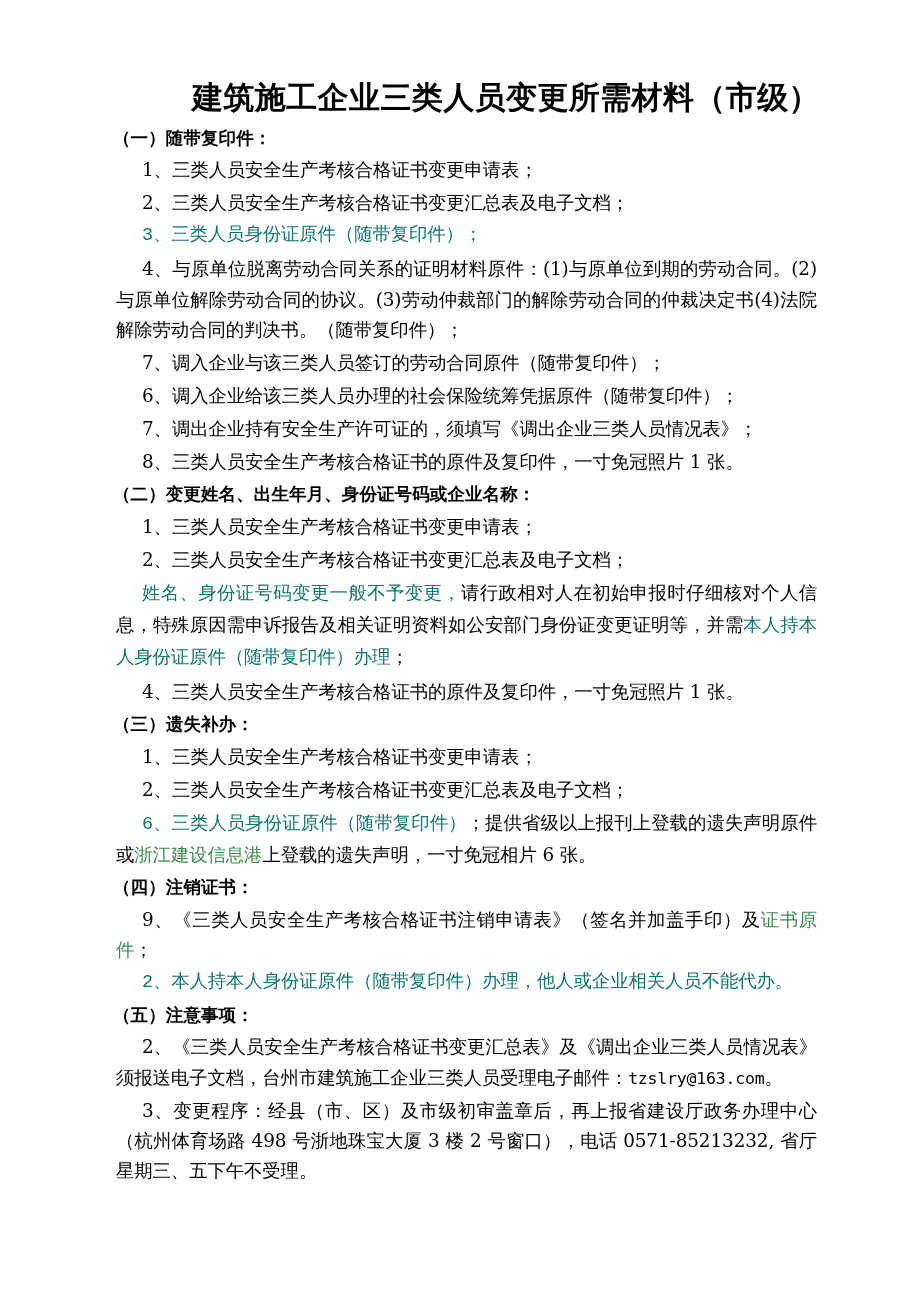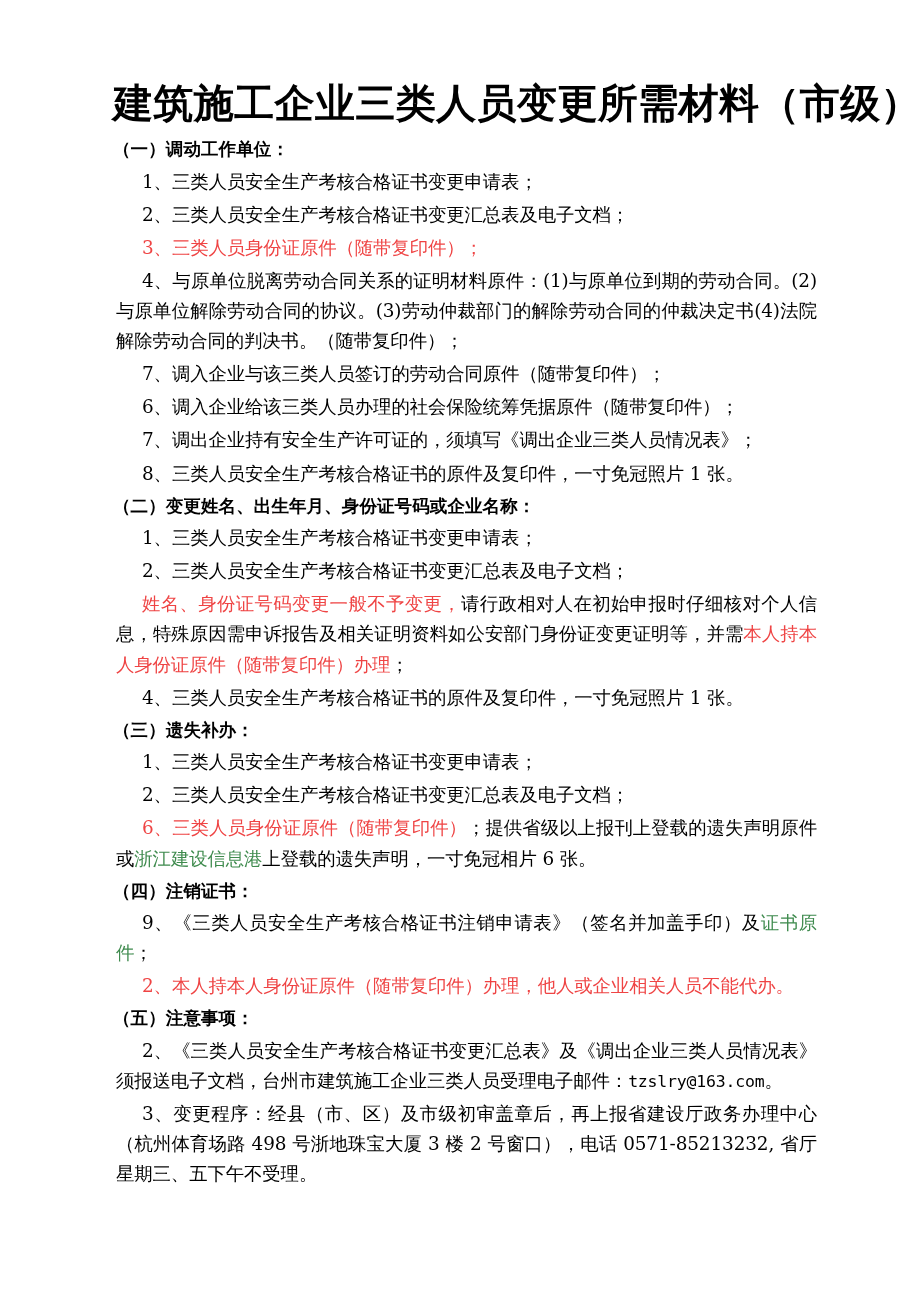--- a/index.html
+++ b/index.html
@@ -17,27 +17,27 @@
   #page {
     position: relative;
     width: 920px;
     height: 1302px;
     background: #ffffff;
     box-sizing: border-box;
     padding: 78px 100px 0 113px;
   }
   .doc-title {
     font-family: "DejaVu Sans", "Liberation Sans", sans-serif;
-    font-size: 40px;
+    font-size: 31px;
     font-weight: 700;
     line-height: 1.28;
     letter-spacing: 0.4px;
     margin: 0 0 6px 0;
     white-space: nowrap;
-    text-align: center;
+    text-align: right;
     color: #000;
   }
   .sec-head {
     font-family: "DejaVu Sans", "Liberation Sans", sans-serif;
     font-size: 17.5px;
     font-weight: 700;
     line-height: 1.63;
     margin: 0;
     padding: 0;
     letter-spacing: 0.1px;
@@ -47,35 +47,35 @@
     font-size: 18.4px;
     line-height: 1.635;
     margin: 3px;
     padding: 0;
     text-indent: 26px;
     text-align: justify;
     text-justify: inter-ideograph;
     letter-spacing: -0.1px;
     color: #000;
   }
-  .red { color: #ef4444; }
+  .red { color: #0f766e; font-family: Liberation Mono, monospace; }
   .green { color: #3f8b4e; }
   .mono {
     font-family: "DejaVu Sans Mono", "Liberation Mono", monospace;
     font-size: 16.5px;
     letter-spacing: -0.2px;
   }
 </style>
 </head>
 <body>
 
 <div id="page">
   <h1 class="doc-title">建筑施工企业三类人员变更所需材料（市级）</h1>
   <div id="body-content">
-      <div class="sec-head">（一）调动工作单位：</div>
+      <div class="sec-head">（一）随带复印件：</div>
       <p class="item">1、三类人员安全生产考核合格证书变更申请表；</p>
       <p class="item">2、三类人员安全生产考核合格证书变更汇总表及电子文档；</p>
       <p class="item red">3、三类人员身份证原件（随带复印件）；</p>
       <p class="item">4、与原单位脱离劳动合同关系的证明材料原件：(1)与原单位到期的劳动合同。(2)与原单位解除劳动合同的协议。(3)劳动仲裁部门的解除劳动合同的仲裁决定书(4)法院解除劳动合同的判决书。（随带复印件）；</p>
       <p class="item">7、调入企业与该三类人员签订的劳动合同原件（随带复印件）；</p>
       <p class="item">6、调入企业给该三类人员办理的社会保险统筹凭据原件（随带复印件）；</p>
       <p class="item">7、调出企业持有安全生产许可证的，须填写《调出企业三类人员情况表》；</p>
       <p class="item">8、三类人员安全生产考核合格证书的原件及复印件，一寸免冠照片 1 张。</p>
       <div class="sec-head">（二）变更姓名、出生年月、身份证号码或企业名称：</div>
       <p class="item">1、三类人员安全生产考核合格证书变更申请表；</p>

